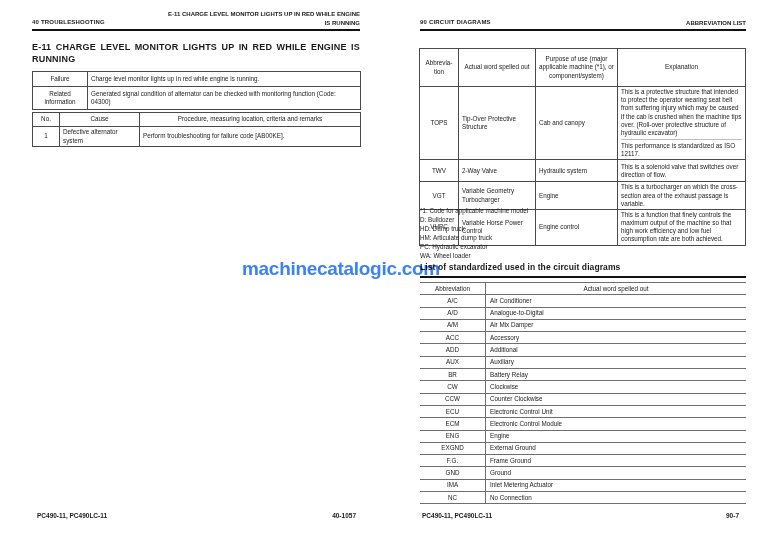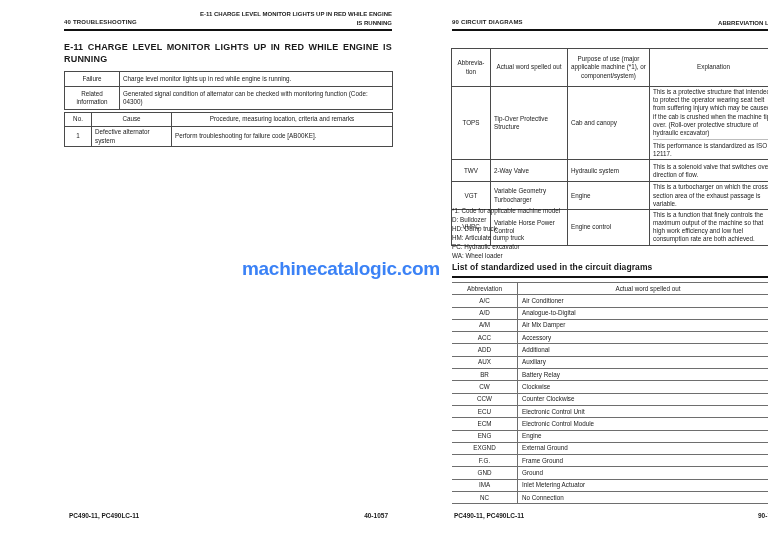--- a/index.html
+++ b/index.html
@@ -1,18 +1,18 @@
 <!DOCTYPE html>
 <html><head>
 <meta charset="utf-8">
 <style>
   html,body{margin:0;padding:0;background:#ffffff;}
   body{width:768px;height:543px;overflow:hidden;font-family:"Liberation Sans","DejaVu Sans",sans-serif;color:#1a1a1a;-webkit-font-smoothing:antialiased;}
   .canvas{position:relative;width:768px;height:543px;background:#ffffff;}
-  .page{position:absolute;top:0;width:384px;height:543px;margin-left:32px;}
+  .page{position:absolute;top:0;width:384px;height:543px;}
   .page-left{left:0;}
   .page-right{left:384px;}
 
   
   .hdr-sec{position:absolute;font-size:6px;font-weight:bold;letter-spacing:.2px;white-space:nowrap;}
   .page-left .hdr-sec{left:32px;top:19px;}
   .page-right .hdr-sec{left:36px;top:19px;}
   .hdr-right{position:absolute;font-size:6px;font-weight:bold;text-align:right;line-height:1.5;}
   .page-left .hdr-right{right:24px;top:10px;width:270px;}
   .page-right .hdr-right{right:22px;top:19px;width:200px;}

